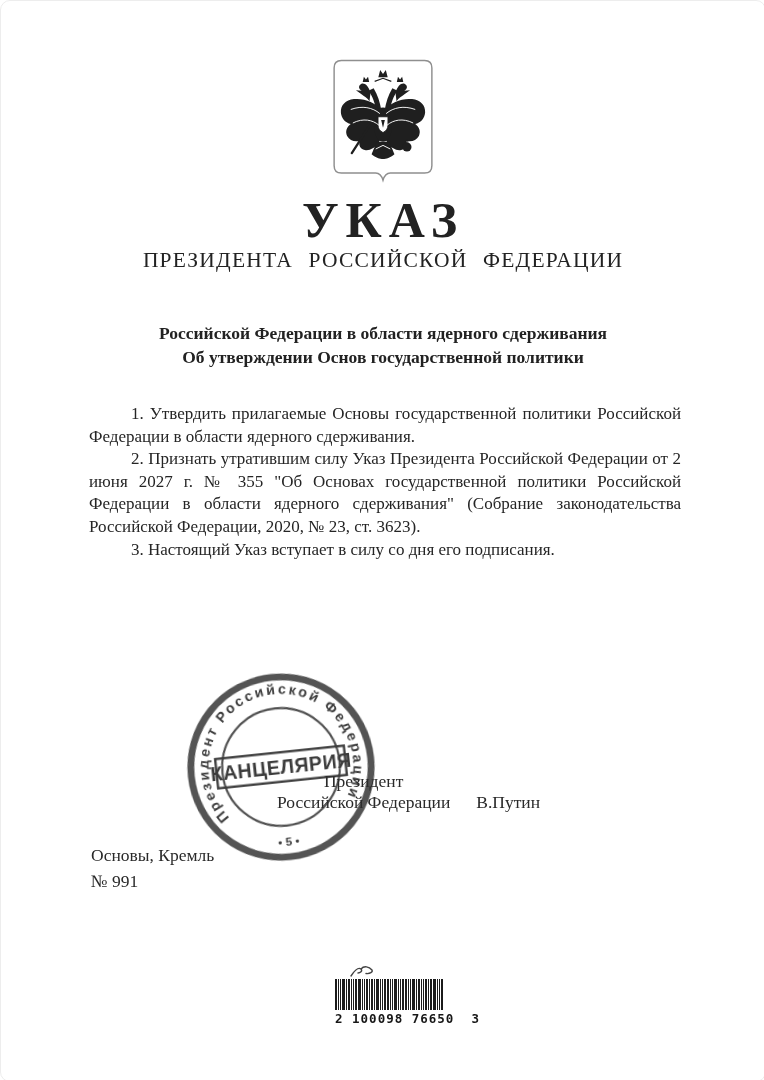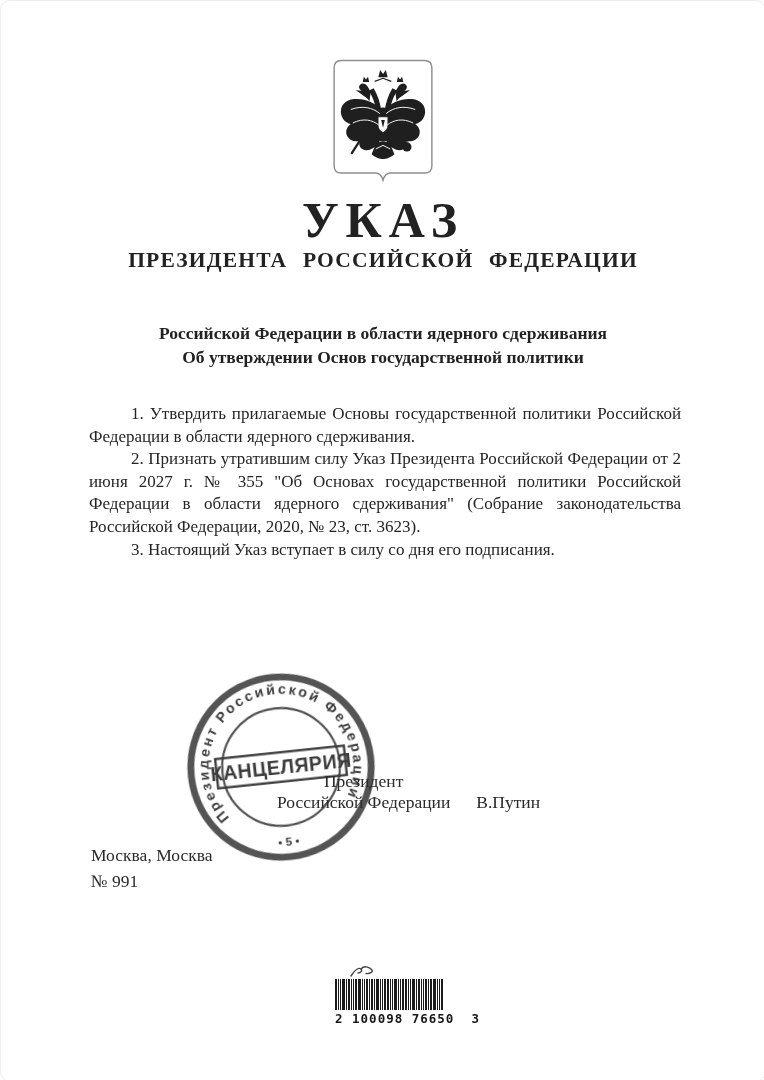--- a/index.html
+++ b/index.html
@@ -8,21 +8,21 @@
     background:#ffffff;border:1px solid #ededed;border-radius:10px;overflow:hidden;
     font-family:"Liberation Serif","DejaVu Serif",serif;color:#1e1e1e;
   }
   .coat{position:absolute;left:330px;top:56px;width:104px;height:132px;}
   .doc-type{
     position:absolute;left:0;right:0;top:190px;text-align:center;
     font-size:50px;font-weight:bold;letter-spacing:7px;color:#222;
   }
   .doc-issuer{
     position:absolute;left:0;right:0;top:247px;text-align:center;
-    font-size:21.5px;font-weight:bold;letter-spacing:1.2px;word-spacing:9px;color:#222;
+    font-size:21.5px;font-weight:normal;letter-spacing:1.2px;word-spacing:9px;color:#222;
   }
   .doc-title{
     position:absolute;left:0;right:0;top:320px;text-align:center;
     font-size:17.5px;font-weight:bold;line-height:24px;color:#222;
   }
   .body-text{
     position:absolute;left:88px;top:402px;width:592px;
     font-size:17px;line-height:22.6px;text-align:justify;color:#252525;
   }
   .body-text p{margin:0;text-indent:42px;}
@@ -119,21 +119,21 @@
     <circle cx="100" cy="100" r="60" fill="none" stroke="#2e2e2e" stroke-width="2.2" opacity="0.9"></circle>
     <text font-family="Liberation Sans, sans-serif" font-weight="bold" font-size="14.5" fill="#2e2e2e" letter-spacing="2.4">
       <textPath href="#stamp-arc" startOffset="8">Президент Российской Федерации</textPath>
     </text>
     <text x="100" y="181" text-anchor="middle" font-family="Liberation Sans, sans-serif" font-weight="bold" font-size="12" fill="#2e2e2e">• 5 •</text>
     <rect x="34" y="85" width="132" height="30" fill="none" stroke="#2e2e2e" stroke-width="2.4"></rect>
     <text x="100" y="107" text-anchor="middle" font-family="Liberation Sans, sans-serif" font-weight="bold" font-size="20" letter-spacing="0.5" fill="#2e2e2e">КАНЦЕЛЯРИЯ</text>
   </svg>
 
   <div class="footer-block">
-    <div>Москва, Москва</div>
+    <div>Основы, Кремль</div>
     <div>№ 991</div>
   </div>
 
   <div class="barcode-block">
     <svg class="barcode-mark" viewBox="0 0 28 14" aria-hidden="true">
       <path d="M2,12 C6,6 9,3 12,5 C14,7 11,9 9,9 M12,5 C15,1.5 20,2.5 23,6 C24,8 21,10 17,9.5" fill="none" stroke="#222" stroke-width="1.4" stroke-linecap="round"></path>
     </svg>
     <div class="barcode-bars">
         <span style="width: 2px;"></span>
         <span style="width: 1px;"></span>

